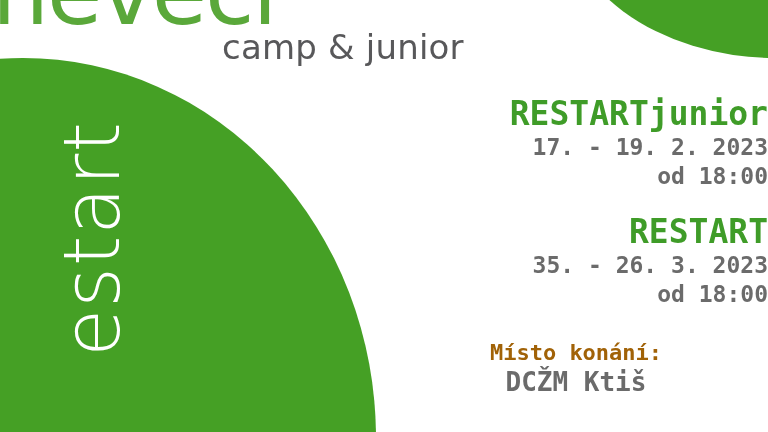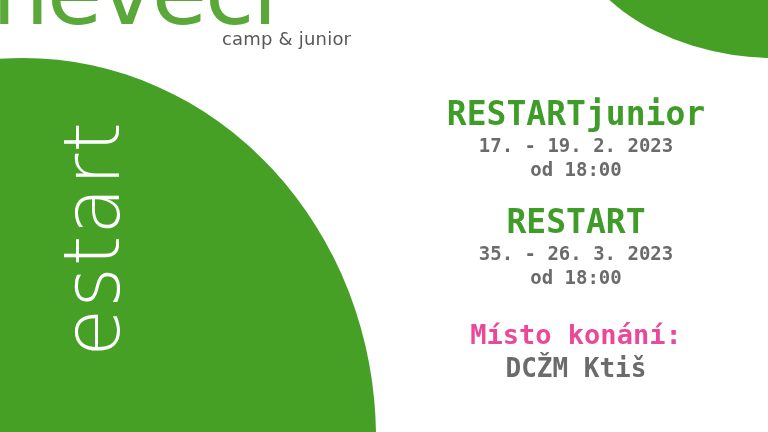--- a/index.html
+++ b/index.html
@@ -60,21 +60,21 @@
     font-weight: 400;
     color: #5aa83a;
     letter-spacing: -2px;
     white-space: nowrap;
     font-family: "DejaVu Sans", sans-serif;
   }
   .logo-subtitle {
     position: absolute;
     left: 222px;
     top: 30px;
-    font-size: 18px;
+    font-size: 34px;
     line-height: 1;
     color: #58585a;
     letter-spacing: 0.2px;
     white-space: nowrap;
     font-family: "DejaVu Sans", sans-serif;
   }
 
   
   .side-word {
     position: absolute;
@@ -98,50 +98,51 @@
   .info-col {
     position: absolute;
     left: 384px;
     top: 96px;
     width: 384px;
     z-index: 5;
     text-align: center;
   }
   .event-block {
     margin-bottom: 22px;
+    text-align: right;
   }
   .event-title {
     color: #3f9c28;
     font-size: 33px;
     line-height: 1.12;
     font-weight: 700;
     letter-spacing: 0px;
     white-space: nowrap;
     font-family: "DejaVu Sans Mono", monospace;
   }
   .event-title .suffix {
     font-weight: 700;
   }
   .event-date,
   .event-time {
     color: #6b6b6b;
-    font-size: 19px;
+    font-size: 23px;
     line-height: 1.28;
     font-weight: 700;
     letter-spacing: 0px;
     white-space: nowrap;
     font-family: "DejaVu Sans Mono", monospace;
   }
 
   .venue-block {
     margin-top: 30px;
   }
   .venue-label {
-    color: #ec4899;
-    font-size: 27px;
+    color: #a16207;
+    font-size: 22px;
     line-height: 1.2;
     font-weight: 700;
     white-space: nowrap;
     font-family: "DejaVu Sans Mono", monospace;
   }
   .venue-value {
     color: #6b6b6b;
     font-size: 26px;
     line-height: 1.3;
     font-weight: 700;

